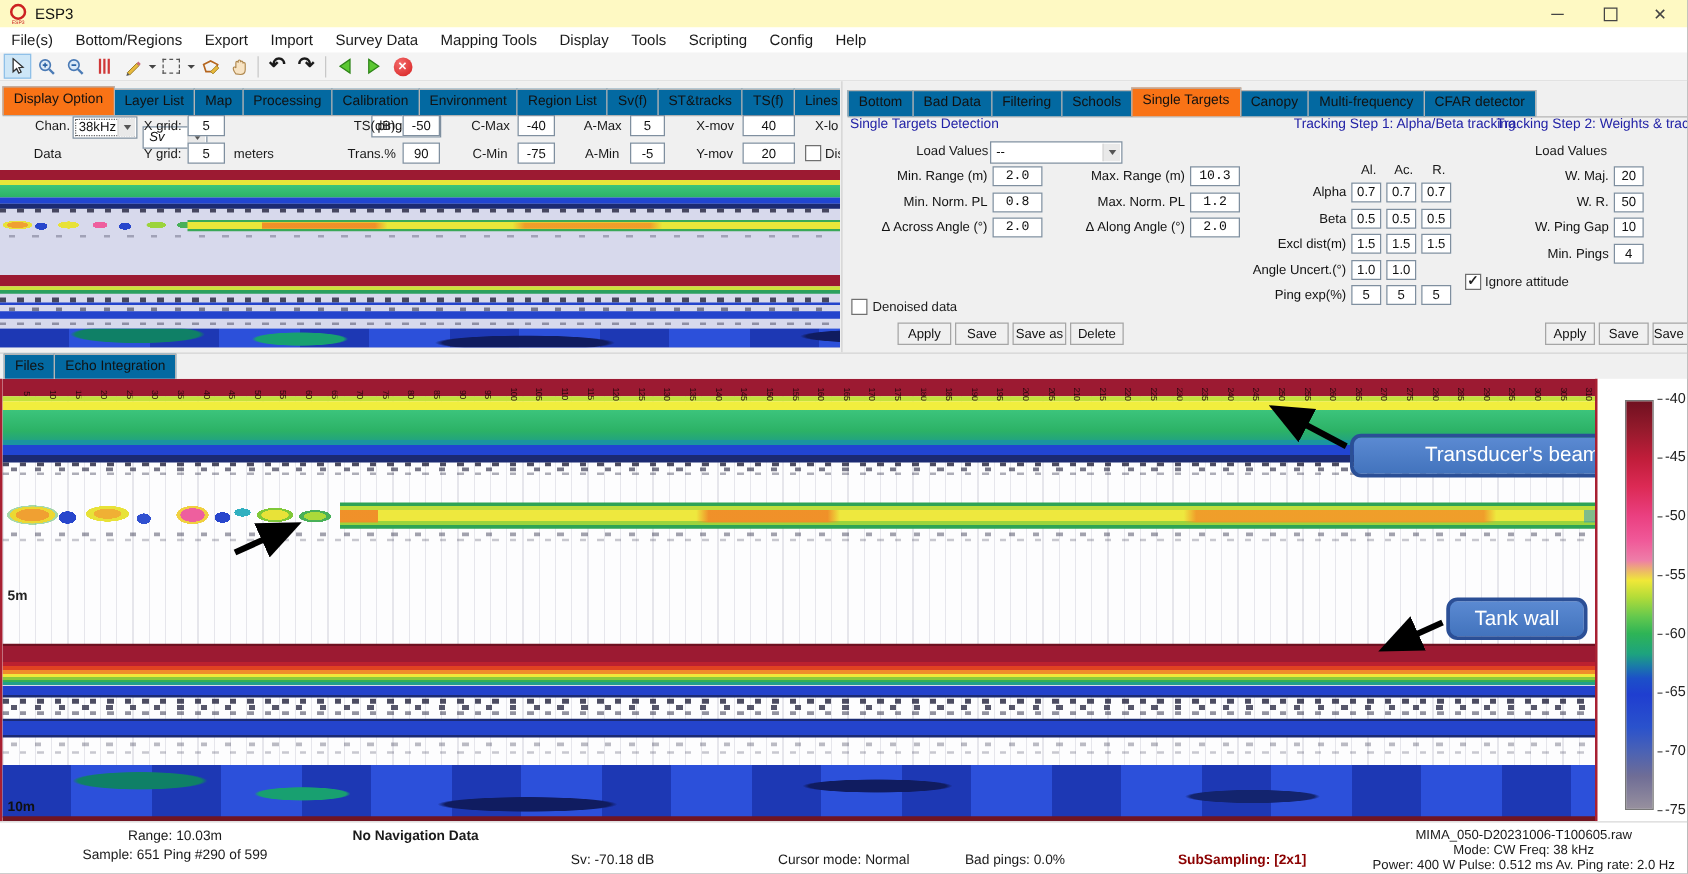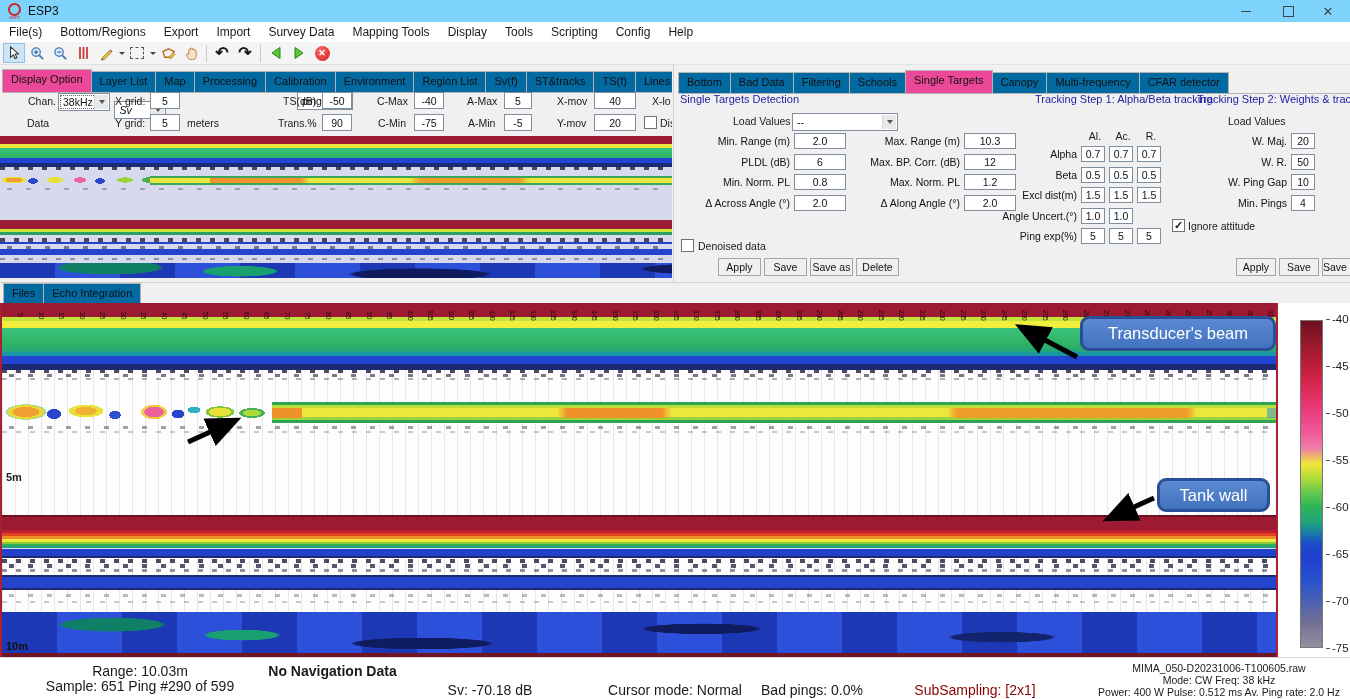--- a/index.html
+++ b/index.html
@@ -19,26 +19,26 @@
   .menu-item{padding:2px 9px;font-size:12px;color:#1a1a1a;}
   .toolbar{position:absolute;left:0;top:42px;width:100%;height:23px;background:#f4f4f4;border-bottom:1px solid #e2e2e2;display:flex;align-items:center;padding-left:3px;box-sizing:border-box;gap:1px;}
   .tbtn{width:22px;height:20px;display:inline-flex;align-items:center;justify-content:center;}
   .tbtn.sel{background:#cde6f7;border:1px solid #8fc0e8;box-sizing:border-box;}
   .tsep{width:1px;height:17px;background:#c8c8c8;margin:0 3px;}
   .tinycaret{width:7px;display:inline-flex;align-items:center;justify-content:center;}
   .tinycaret::before{content:"";border-left:3px solid transparent;border-right:3px solid transparent;border-top:3.5px solid #444;}
   
   .tabstrip{display:flex;align-items:flex-end;}
   .tab{box-sizing:border-box;padding:3px 8px 4px;font-size:11px;color:#111;background:#0369a1;border:1px solid #b4b4b4;border-bottom:none;margin-right:-1px;height:21px;white-space:nowrap;}
-  .tab.active{background:#ec4899;height:23px;position:relative;z-index:2;}
+  .tab.active{background:#f97316;height:23px;position:relative;z-index:2;}
   
   .det-row{display:flex;align-items:center;height:16.5px;margin-bottom:4px;}
   .det-row .l1,.det-row .l2{width:112px;text-align:right;padding-right:4px;font-size:10.5px;white-space:nowrap;}
   .det-row .l2{width:114px;}
-  .det-row .v{width:52px;height:16px;}
+  .det-row .v{width:40px;height:16px;font-family:Liberation Mono, monospace;}
   .t1-row{display:flex;align-items:center;height:16.5px;margin-bottom:4px;}
   .t1-row .tl{width:95px;text-align:right;padding-right:4px;font-size:10.5px;white-space:nowrap;}
   .t1-row .v{width:24px;height:16px;margin-right:4px;}
   .t1-head{display:flex;height:13px;margin-bottom:3px;}
   .t1-head .sp{width:99px;}
   .t1-head .h{width:28px;text-align:center;font-size:10.5px;color:#1a1a1a;}
   .t2-row{display:flex;align-items:center;height:16.5px;margin-bottom:4px;}
   .t2-row .tl{width:88px;text-align:right;padding-right:4px;font-size:10.5px;white-space:nowrap;}
   .t2-row .v{width:24px;height:16px;}
   
@@ -74,21 +74,21 @@
   .depth-lbl{position:absolute;left:4px;font-size:11px;font-weight:600;color:#222;z-index:6;}
   .ann{position:absolute;background:linear-gradient(180deg,#5b8ad2,#4273bd);border:3px solid #2b4f96;border-radius:9px;color:#fff;font-size:16.5px;display:flex;align-items:center;justify-content:center;z-index:8;white-space:nowrap;}
   .arrows{position:absolute;left:0;top:0;width:100%;height:100%;z-index:7;pointer-events:none;}
   
   .colorbar{position:absolute;left:1300px;top:320px;width:23px;height:328px;border:1px solid #777;box-sizing:border-box;background:linear-gradient(180deg,
     #701020 0%,#951a2c 7%,#c01d3a 14%,#dc2a55 21%,#ea3f80 28%,#f05898 34%,#ee7da8 39%,#edc060 42%,#f0e838 44%,#b4dc38 48%,#62c84e 53%,#2eb456 57%,#1da37e 62%,#1a7ba8 65%,#1c50c8 68%,#1f3ed0 72%,#2a52cc 80%,#4b62b4 86%,#6f6d96 92%,#97909e 100%);}
   .cb-labels{position:absolute;left:1326px;top:313px;height:341px;display:flex;flex-direction:column;justify-content:space-between;}
   .cb-label{font-size:11.5px;color:#222;display:flex;align-items:center;}
   .cb-label::before{content:"";width:4px;height:1px;background:#555;margin-right:2px;display:inline-block;}
   
-  .status{font-size:14px;color:#1a1a1a;text-align:center;white-space:nowrap;}
+  .status{font-size:11px;color:#1a1a1a;text-align:center;white-space:nowrap;}
   
   .winbtn{position:absolute;top:0;width:40px;height:22px;display:flex;align-items:center;justify-content:center;}
   
   .mini{position:absolute;left:0;top:136px;width:672px;height:142px;background:#d7d9ec;overflow:hidden;}
   .mini-oband{position:absolute;left:150px;right:0;top:1px;height:9px;background:
     linear-gradient(90deg,transparent 0 60px,rgba(240,140,40,.95) 60px 150px,transparent 160px 260px,rgba(240,150,40,.9) 270px 370px,transparent 380px 100%) 0 2px/100% 5px no-repeat,
     linear-gradient(180deg,#3aa858 0 2px,#e8e63a 2px 7px,#3aa858 7px 9px);}
   .mini-blobs{position:absolute;left:0;top:0;width:160px;height:11px;background:
     radial-gradient(ellipse 14px 4px at 14px 5px,#f0a032 0 60%,#e8e238 61% 85%,transparent 86%),
     radial-gradient(ellipse 7px 4px at 33px 6px,#2846cc 0 70%,transparent 71%),
@@ -96,21 +96,21 @@
     radial-gradient(ellipse 9px 4px at 80px 5px,#ee5f9e 0 65%,transparent 66%),
     radial-gradient(ellipse 7px 4px at 100px 6px,#2846cc 0 70%,transparent 71%),
     radial-gradient(ellipse 12px 4px at 125px 5px,#9cd43c 0 65%,transparent 66%),
     radial-gradient(ellipse 10px 4px at 148px 5px,#48b058 0 65%,transparent 66%);}
 </style>
 </head>
 <body>
 
 <div class="app">
 
-  <div class="abs" style="left:0;top:0;width:1350px;height:22px;background:#7dd3fc;">
+  <div class="abs" style="left:0;top:0;width:1350px;height:22px;background:#fef9c3;">
     <span class="abs" style="left:7px;top:3px;width:15px;height:15px;">
       <span style="display:block;width:9px;height:9px;border:2px solid #cc2222;border-radius:50%;margin:0 auto;"></span>
       <span style="display:block;font-size:4px;color:#cc2222;text-align:center;line-height:3px;">ESP3</span>
     </span>
     <span class="abs" style="left:28px;top:4px;font-size:12px;color:#111;">ESP3</span>
     <span class="winbtn" style="left:1226px;">
         <span style="width:10px;height:1px;background:#444;"></span>
       </span>
     <span class="winbtn" style="left:1268px;">
         <span style="width:9px;height:9px;border:1px solid #444;"></span>
@@ -315,26 +315,20 @@
     <span class="combo abs" style="left:116px;top:47px;width:106px;">
         <span>--</span>
         <span class="caret"></span>
       </span>
     <div class="abs" style="left:2px;top:68px;">
       <div class="det-row">
           <span class="l1">Min. Range (m)</span>
           <span class="vbox v">2.0</span>
           <span class="l2">Max. Range (m)</span>
           <span class="vbox v">10.3</span>
-        </div>
-        <div class="det-row">
-          <span class="l1">PLDL (dB)</span>
-          <span class="vbox v">6</span>
-          <span class="l2">Max. BP. Corr. (dB)</span>
-          <span class="vbox v">12</span>
         </div>
         <div class="det-row">
           <span class="l1">Min. Norm. PL</span>
           <span class="vbox v">0.8</span>
           <span class="l2">Max. Norm. PL</span>
           <span class="vbox v">1.2</span>
         </div>
         <div class="det-row">
           <span class="l1">Δ Across Angle (°)</span>
           <span class="vbox v">2.0</span>
@@ -531,21 +525,21 @@
       <defs>
         <marker id="ah" markerWidth="7" markerHeight="7" refX="4.5" refY="3" orient="auto">
             <path d="M0,0 L7,3 L0,6 Z" fill="#000"></path>
           </marker>
       </defs>
       <line x1="1075" y1="54" x2="1024" y2="27" stroke="#000" stroke-width="5" marker-end="url(#ah)"></line>
       <line x1="186" y1="139" x2="228" y2="120" stroke="#000" stroke-width="5" marker-end="url(#ah)"></line>
       <line x1="1152" y1="195" x2="1112" y2="213" stroke="#000" stroke-width="5" marker-end="url(#ah)"></line>
     </svg>
 
-    <div class="ann" style="left:1078px;top:13px;width:190px;height:29px;">Transducer's beam</div>
+    <div class="ann" style="left:1078px;top:44px;width:190px;height:29px;padding-left:32px;">Transducer's beam</div>
     <div class="ann" style="left:1155px;top:175px;width:107px;height:28px;">Tank wall</div>
   </div>
 
   <div class="colorbar"></div>
   <div class="cb-labels">
     <div class="cb-label">-40</div>
       <div class="cb-label">-45</div>
       <div class="cb-label">-50</div>
       <div class="cb-label">-55</div>
       <div class="cb-label">-60</div>
@@ -555,18 +549,18 @@
   </div>
 
   <div class="abs" style="left:0;top:657px;width:1350px;height:1px;background:#d8d8d8;"></div>
   <span class="status abs" style="left:60px;top:663px;width:160px;">Range: 10.03m</span>
   <span class="status abs" style="left:40px;top:678px;width:200px;">Sample: 651 Ping #290 of 599</span>
   <span class="status abs" style="left:255px;top:663px;width:155px;font-weight:bold;">No Navigation Data</span>
   <span class="status abs" style="left:415px;top:663px;width:150px;margin-top:44px;">2023-10-06 10:08:33</span>
   <span class="status abs" style="left:415px;top:682px;width:150px;">Sv: -70.18 dB</span>
   <span class="status abs" style="left:600px;top:682px;width:150px;">Cursor mode: Normal</span>
   <span class="status abs" style="left:742px;top:682px;width:140px;">Bad pings: 0.0%</span>
-  <span class="status abs" style="left:905px;top:682px;width:140px;font-weight:normal;color:#8b0000;">SubSampling: [2x1]</span>
+  <span class="status abs" style="left:905px;top:682px;width:140px;font-weight:bold;color:#8b0000;text-align:right;">SubSampling: [2x1]</span>
   <span class="status abs" style="left:1090px;top:662px;width:258px;font-size:10.5px;">MIMA_050-D20231006-T100605.raw</span>
   <span class="status abs" style="left:1090px;top:674px;width:258px;font-size:10.5px;">Mode: CW Freq: 38 kHz</span>
   <span class="status abs" style="left:1090px;top:686px;width:258px;font-size:10.5px;">Power: 400 W Pulse: 0.512 ms Av. Ping rate: 2.0 Hz</span>
 
 </div>
 
 </body></html>

